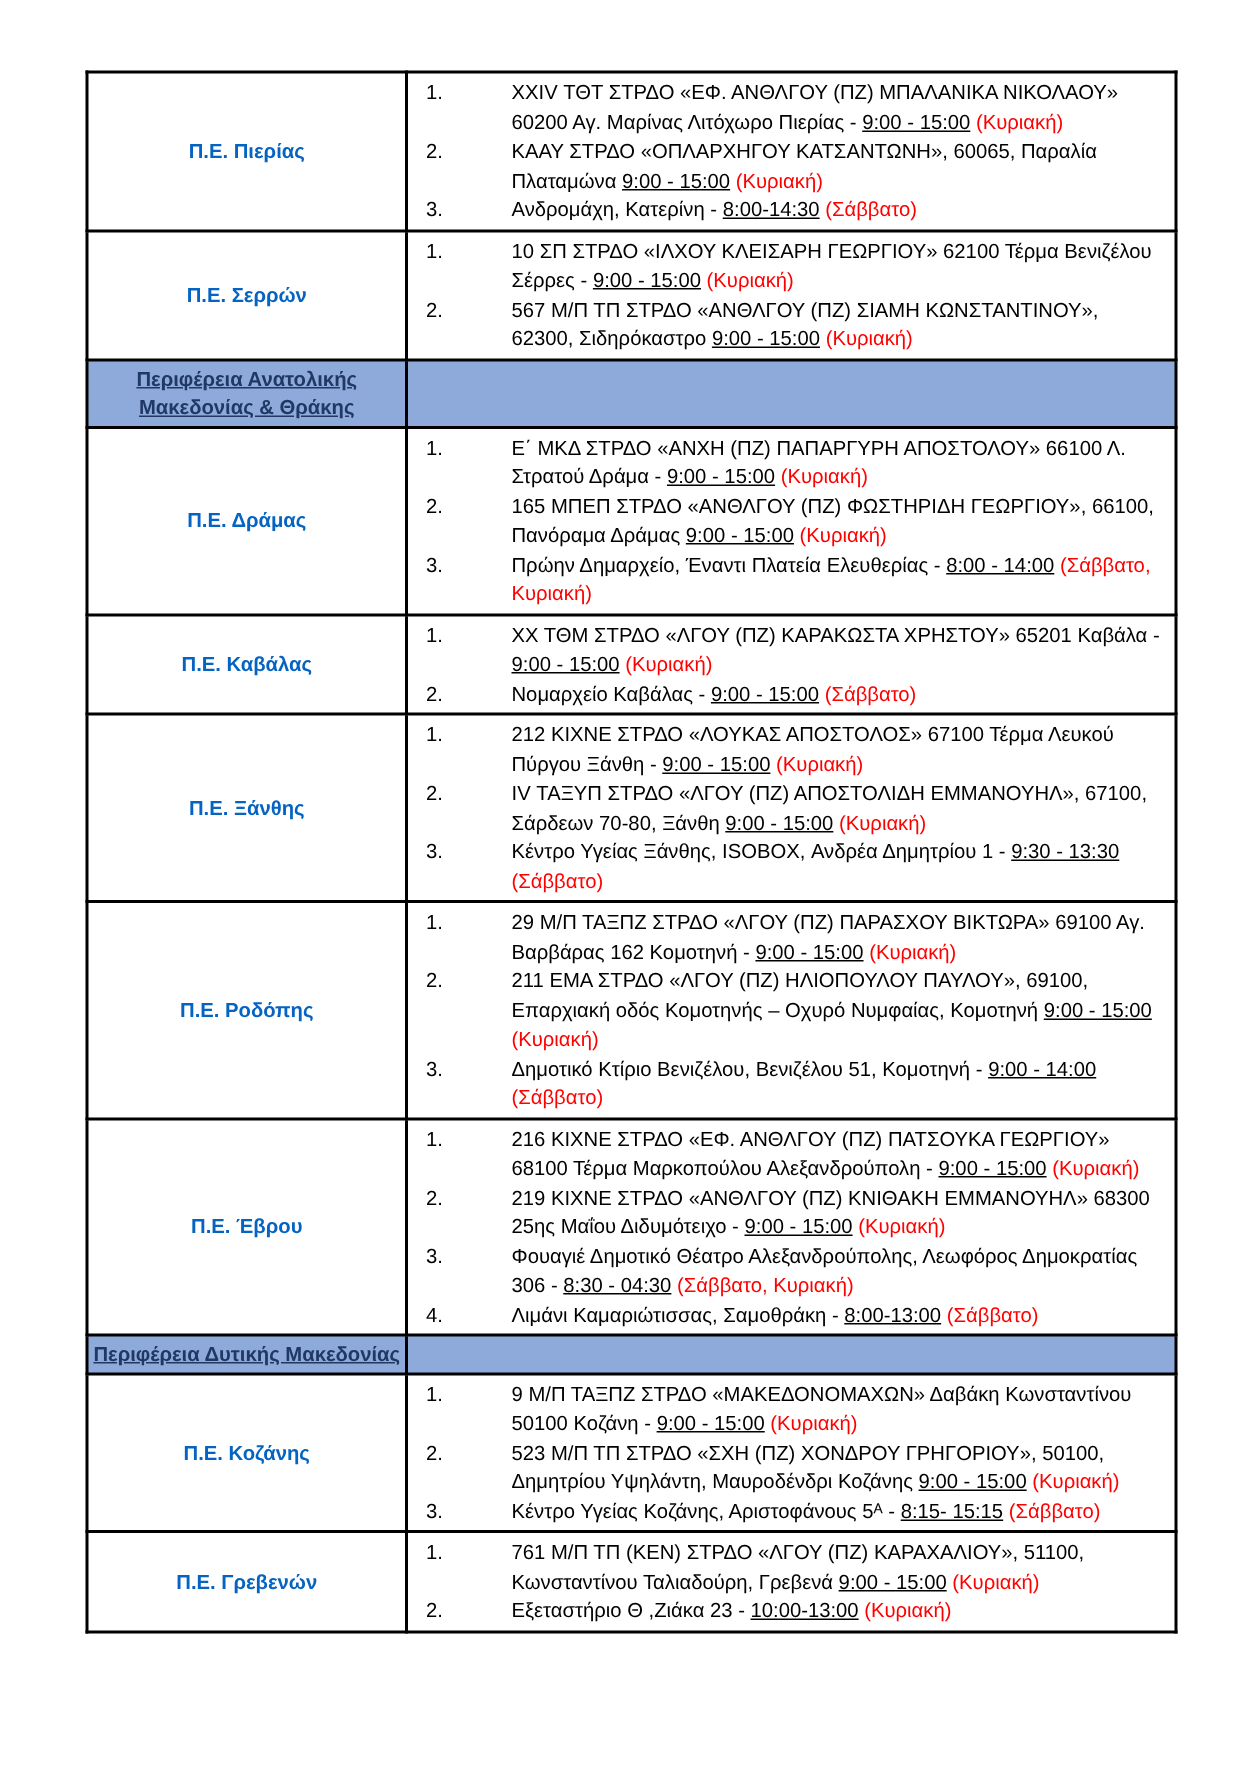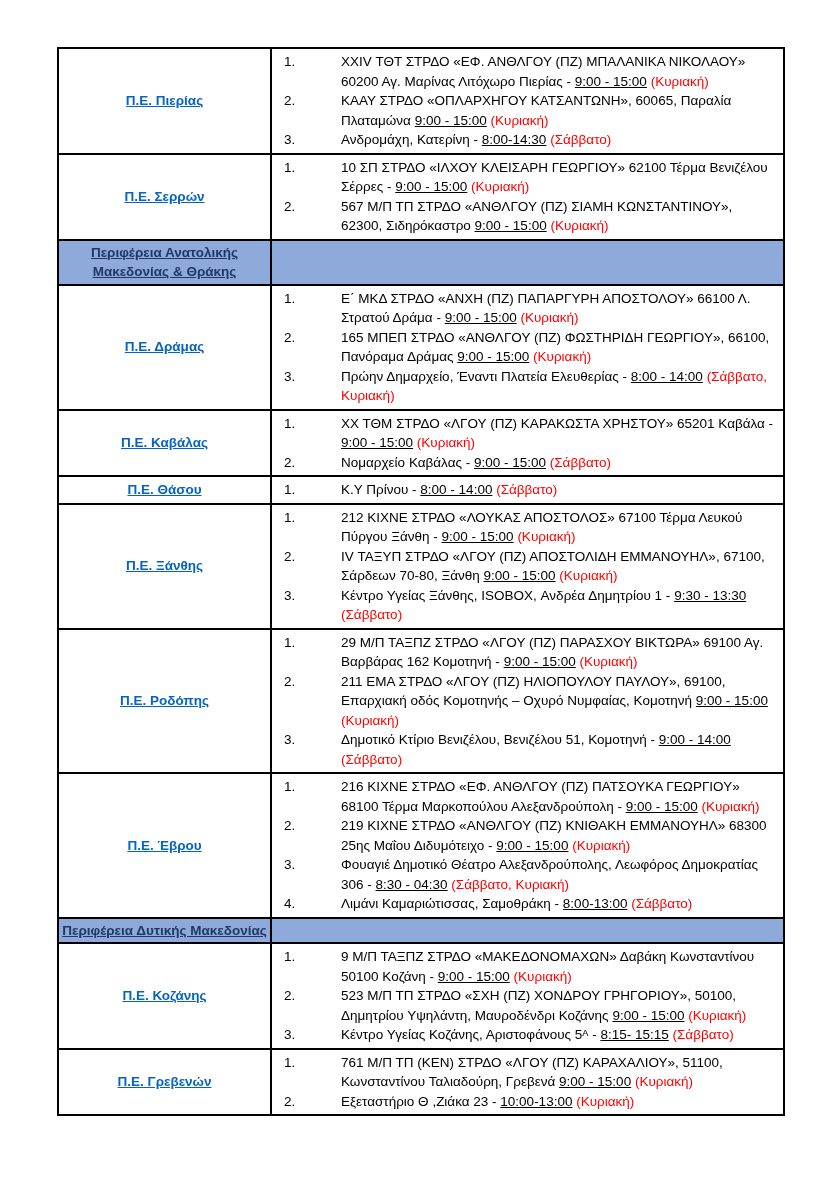--- a/index.html
+++ b/index.html
@@ -27,21 +27,20 @@
     border: 2px solid #000000;
     vertical-align: middle;
   }
   td.region-cell {
     text-align: center;
     padding: 2px 4px;
   }
   a.region-link {
     color: var(--link-blue, #0563C1);
     font-weight: bold;
-    text-decoration: underline;
     cursor: pointer;
   }
   td.items-cell {
     padding: 3px 6px 3px 12px;
   }
   .item { display: flex; }
   .item .num {
     flex: 0 0 29px;
     text-align: left;
   }
@@ -193,35 +192,20 @@
     <span class="num">2.</span>
     <span class="item-body">
       <span class="t">Νομαρχείο Καβάλας - </span>
       <span class="time">9:00 - 15:00</span>
       <span class="day"> (Σάββατο)</span>
     </span>
   </div>
 </td>
   </tr>
 
-  <tr class="region-row">
-    <td class="region-cell">
-      <a class="region-link">Π.Ε. Θάσου</a>
-    </td>
-    <td class="items-cell">
-  <div class="item">
-    <span class="num">1.</span>
-    <span class="item-body">
-      <span class="t">Κ.Υ Πρίνου - </span>
-      <span class="time">8:00 - 14:00</span>
-      <span class="day"> (Σάββατο)</span>
-    </span>
-  </div>
-</td>
-  </tr>
 
   <tr class="region-row">
     <td class="region-cell">
       <a class="region-link">Π.Ε. Ξάνθης</a>
     </td>
     <td class="items-cell">
   <div class="item">
     <span class="num">1.</span>
     <span class="item-body">
       <span class="t">212 ΚΙΧΝΕ ΣΤΡΔΟ «ΛΟΥΚΑΣ ΑΠΟΣΤΟΛΟΣ» 67100 Τέρμα Λευκού Πύργου Ξάνθη - </span>

